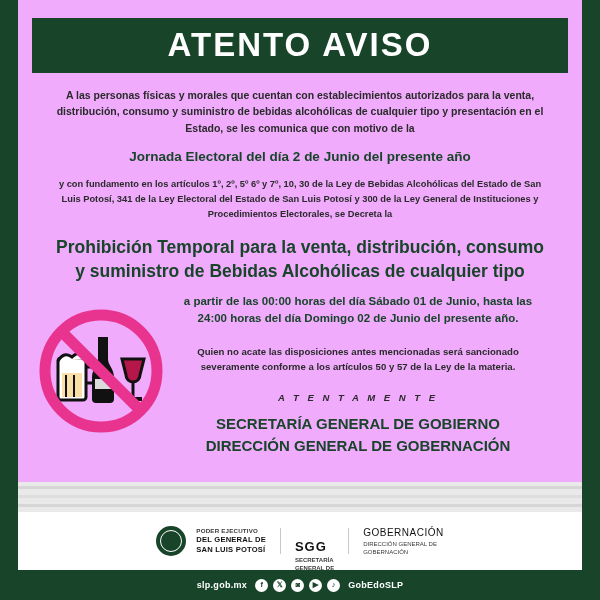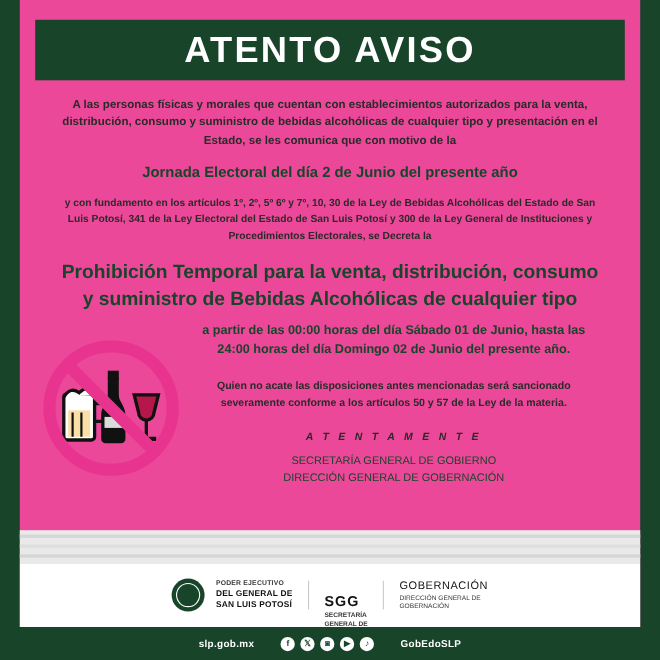--- a/index.html
+++ b/index.html
@@ -6,21 +6,21 @@
   body{
     width:600px;height:600px;
     background:#ffffff;
     font-family:"Liberation Sans", sans-serif;
     color:#1c1c1c;
     overflow:hidden;
   }
   .poster{
     position:relative;
     width:600px;height:600px;
-    background:#ec4899;
+    background:#f0abfc;
     box-sizing:border-box;
     padding-left:36px;
   }
   
   .sidebar{
     position:absolute;top:0;bottom:0;width:18px;
     background:#18442a;
   }
   .sidebar.left{left:0;}
   .sidebar.right{right:0;}
@@ -108,22 +108,22 @@
   .atentamente{
     margin-top:18px;
     font-size:9.5px;
     letter-spacing:3px;
     font-weight:bold;
     color:#2a2a2a;
     font-style:italic;
   }
   .firma{
     margin-top:10px;
-    font-size:10px;
-    font-weight:normal;
+    font-size:15px;
+    font-weight:bold;
     color:#18442a;
     line-height:1.45;
   }
 
   
   .icon-wrap{
     position:absolute;
     left:18px;top:10px;
     width:130px;height:130px;
   }
@@ -173,21 +173,21 @@
   .sgg .big{font-size:13px;color:#111;letter-spacing:1px;margin-top:36px;}
   .gobernacion{
     font-size:6px;line-height:1.35;color:#3a3a3a;text-align:left;font-weight:normal;
   }
   .gobernacion .big{font-size:10px;color:#111;letter-spacing:.5px;}
 
   .footer-bar{
     position:absolute;
     left:0;right:0;bottom:0;height:30px;
     background:#18442a;
-    display:flex;align-items:center;justify-content:center;gap:24px;
+    display:flex;align-items:center;justify-content:center;gap:8px;
     color:#ffffff;
   }
   .footer-bar .url{font-size:9px;font-weight:bold;letter-spacing:.3px;}
   .footer-bar .handle{font-size:9px;font-weight:bold;letter-spacing:.3px;}
   .socials{display:flex;align-items:center;gap:5px;}
   .soc{
     width:13px;height:13px;border-radius:50%;
     background:#ffffff;color:#18442a;
     font-size:7.5px;font-weight:bold;
     display:flex;align-items:center;justify-content:center;

